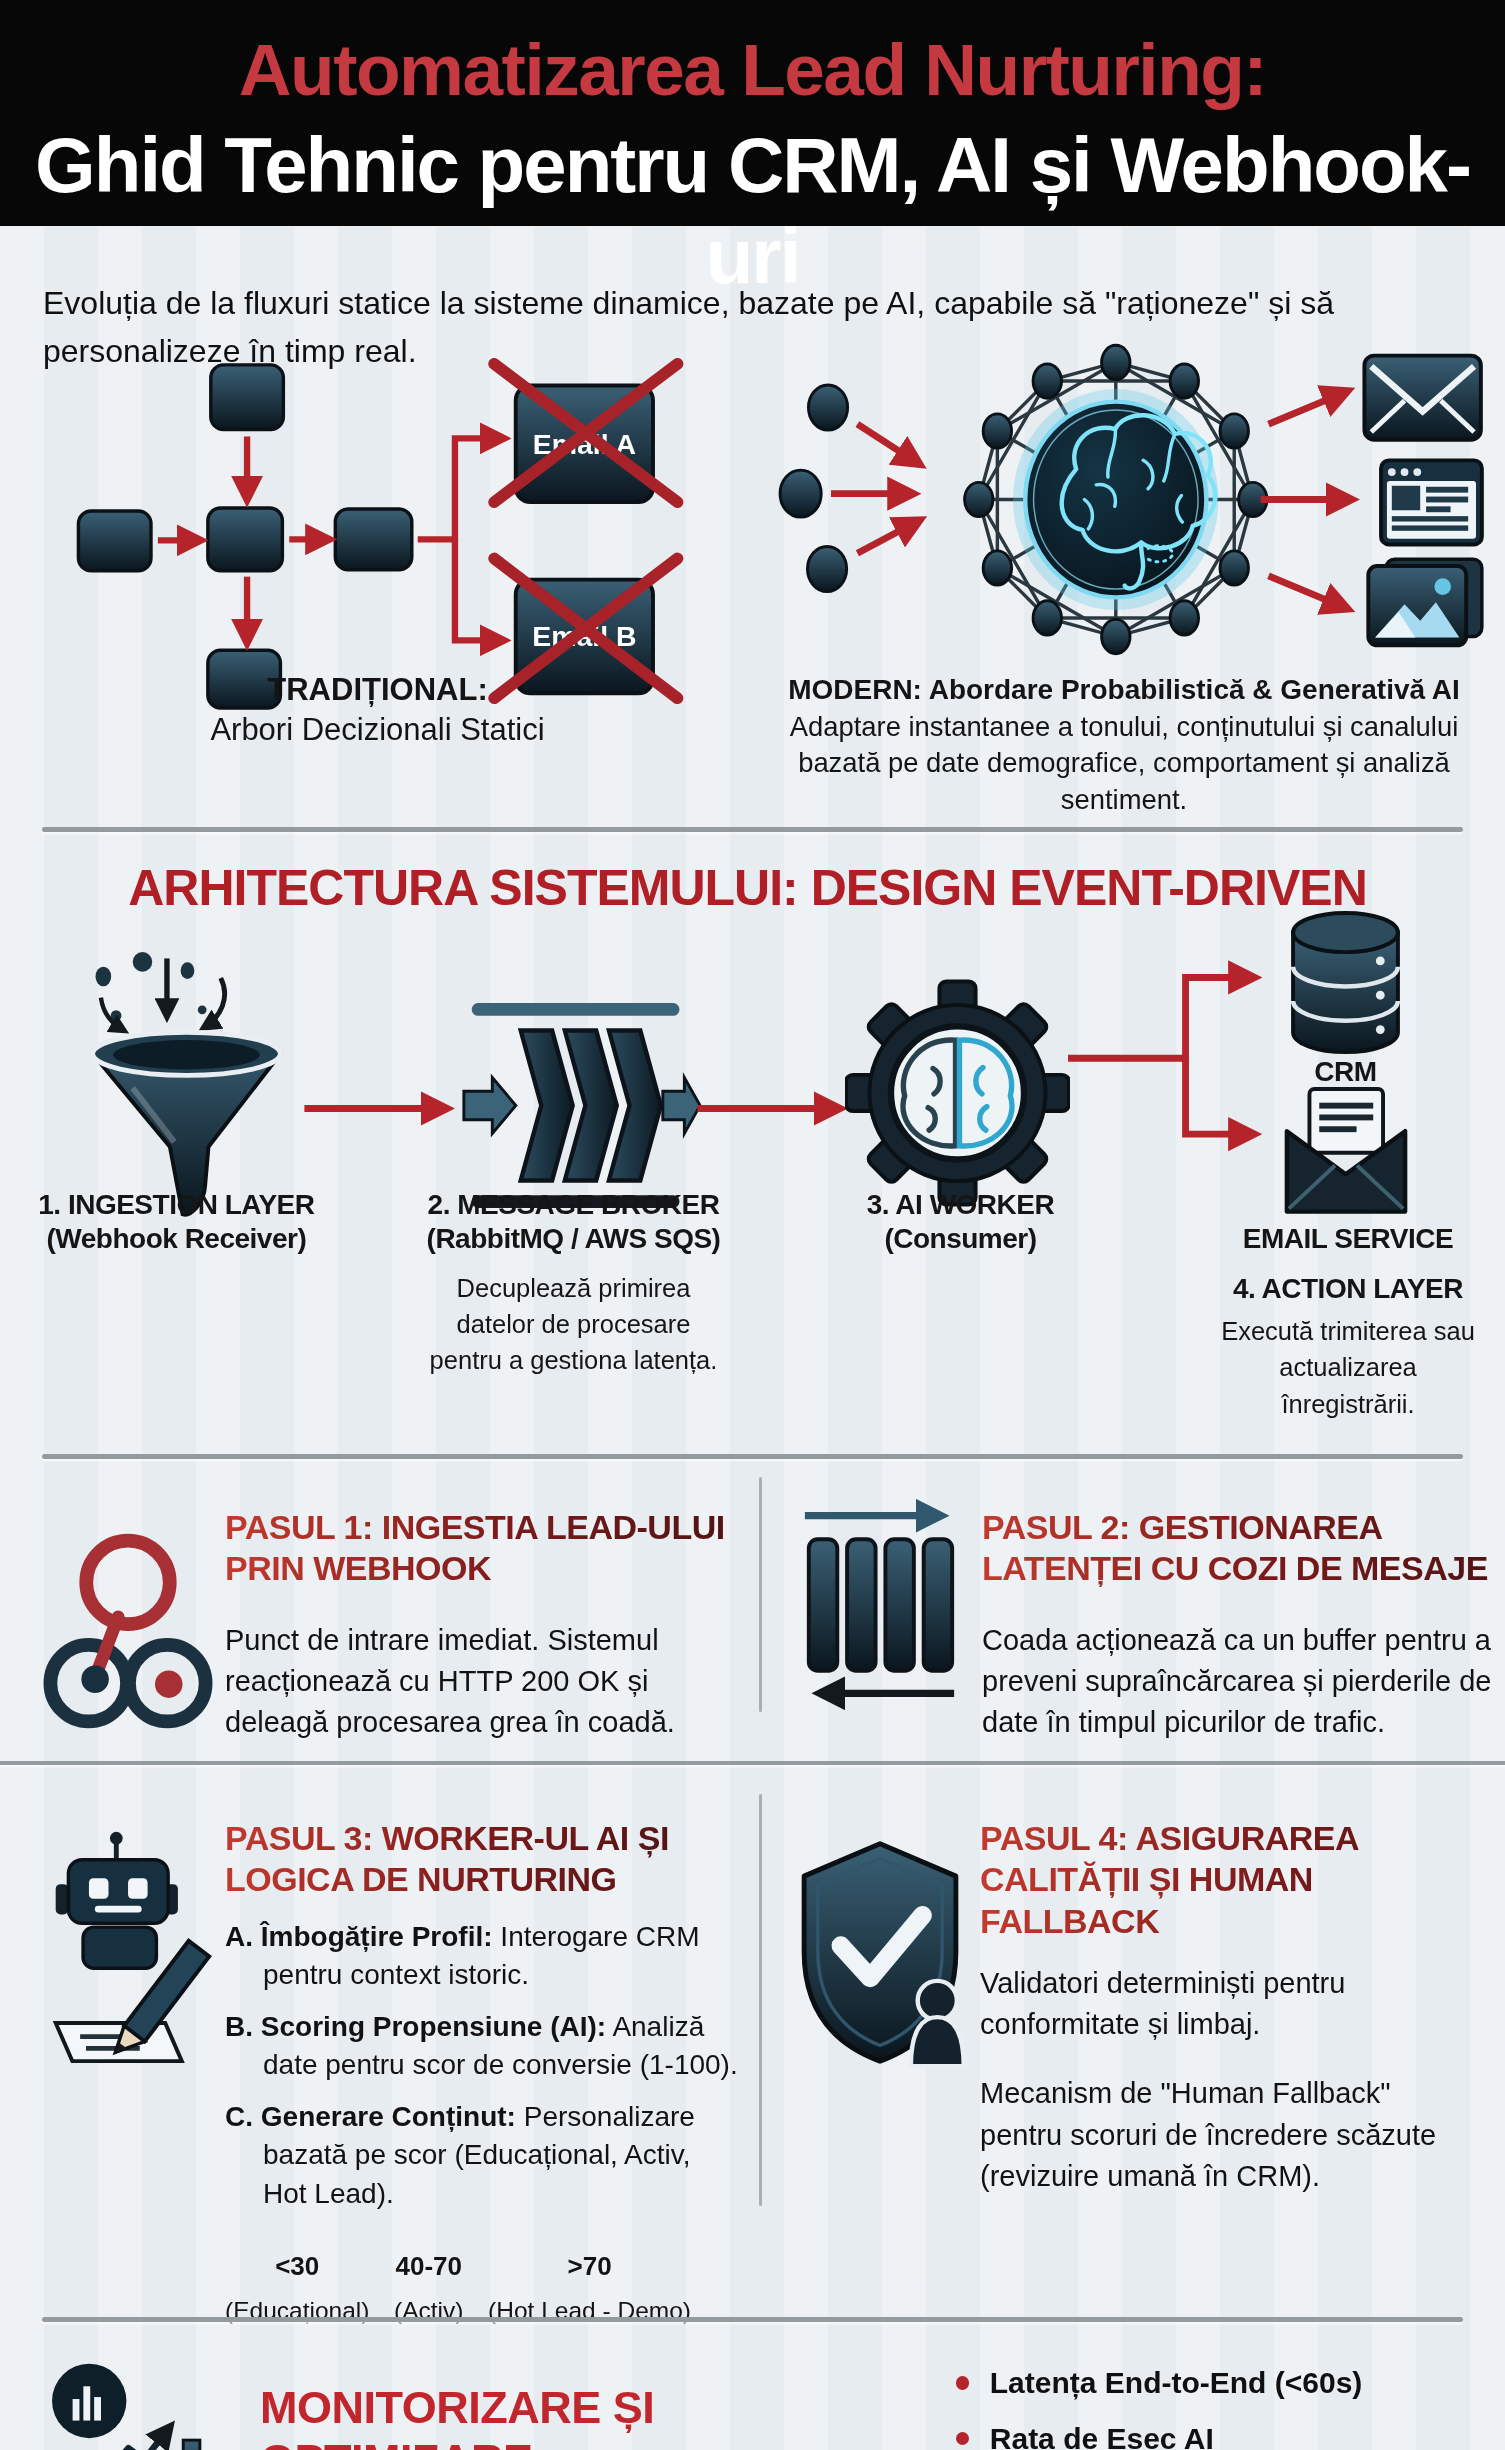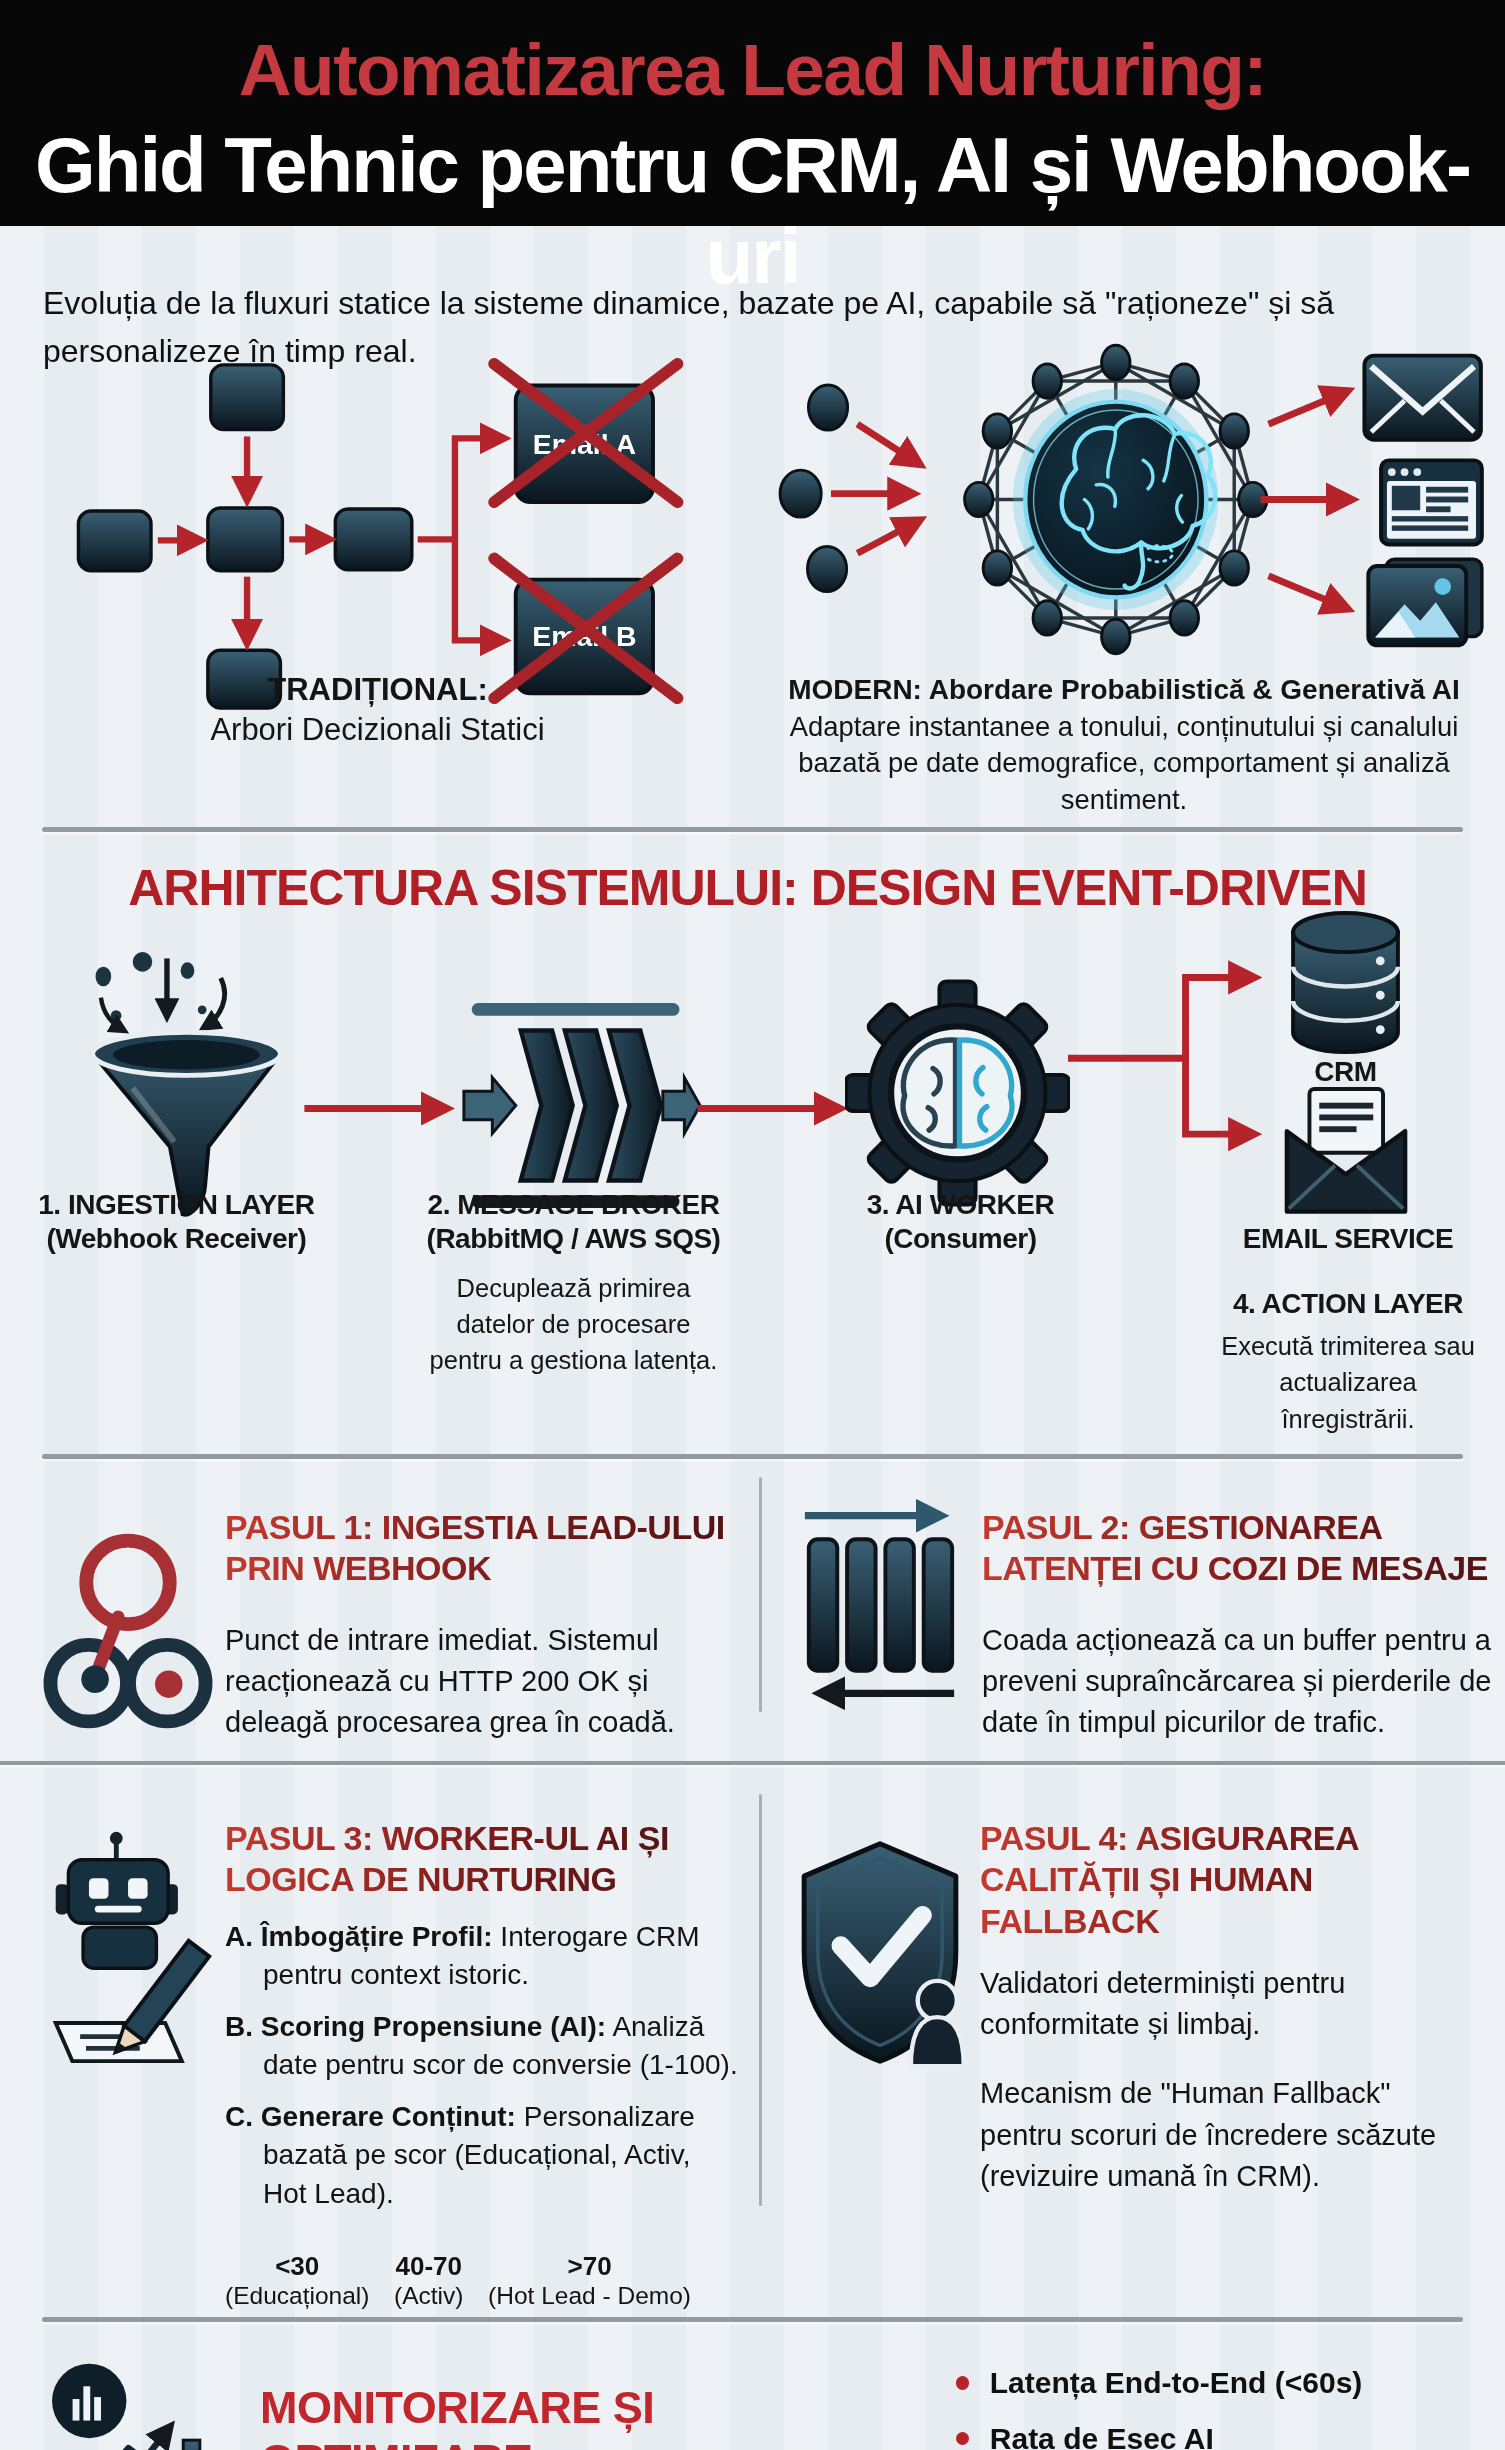--- a/index.html
+++ b/index.html
@@ -31,21 +31,21 @@
   
   .stitle{margin:0;font-size:34px;font-weight:700;letter-spacing:-0.5px;line-height:1.22;
           background:linear-gradient(90deg,#c43a2e 0%,#7b1a1a 55%,#511313 100%);
           -webkit-background-clip:text;background-clip:text;color:transparent;}
   .sbody{font-size:29px;line-height:1.42;color:#121212;margin-top:30px;}
   .item{font-size:28px;line-height:1.38;color:#121212;margin-bottom:12.7px;padding-left:38px;text-indent:-38px;}
   .item b{font-weight:800;}
   .scores{display:flex;justify-content:space-between;width:466px;margin-top:13.7px;}
   .score{text-align:center;}
   .score .v{font-weight:800;font-size:26px;color:#131313;margin-top:24px;}
-  .score .l{font-size:24.5px;color:#131313;margin-top:0;}
+  .score .l{font-size:24.5px;color:#131313;margin-top:15px;}
   
   .mon-title{margin:0;font-size:45px;font-weight:800;letter-spacing:-0.5px;line-height:1.18;color:#c0262c;white-space:pre-line;}
   .bullet{display:flex;align-items:center;margin-bottom:21.6px;}
   .bullet .dot{width:13.2px;height:13.2px;border-radius:50%;background:#b5242a;margin-right:20.6px;flex:0 0 auto;}
   .bullet .tx{font-size:30px;color:#101010;font-weight:bold;}
   svg{display:block;}
   svg text{font-family:"Liberation Sans",sans-serif;}
 </style>
 </head>
 <body>
@@ -310,21 +310,21 @@
       <div class="alabel">2. MESSAGE BROKER</div>
       <div class="alabel">(RabbitMQ / AWS SQS)</div>
       <div class="adesc" style="width:304px">Decuplează primirea datelor de procesare pentru a gestiona latența.</div>
     </div>
     <div class="abs" style="left:779px;top:284px;width:363px">
       <div class="alabel">3. AI WORKER</div>
       <div class="alabel">(Consumer)</div>
     </div>
     <div class="abs" style="left:1196px;top:318px;width:304px">
       <div class="alabel">EMAIL SERVICE</div>
-      <div class="alabel" style="margin-top:31px">4. ACTION LAYER</div>
+      <div class="alabel" style="margin-top:16px">4. ACTION LAYER</div>
       <div class="adesc" style="width:274px;margin-top:6.9px">Execută trimiterea sau actualizarea înregistrării.</div>
     </div>
   </div>
 
   <div class="abs hdiv" style="left:42px;top:1454px;width:1421px;height:5.4px"></div>
 
   <div class="abs" style="left:0;top:1470px;width:1505px;height:289px">
     <svg class="abs" style="left:42px;top:56px" width="172" height="221" viewBox="0 0 350 450">
       <circle cx="175" cy="115" r="85" fill="none" stroke="#a63034" stroke-width="28"></circle>
       <circle cx="95" cy="320" r="78" fill="none" stroke="#1c3140" stroke-width="28"></circle>

